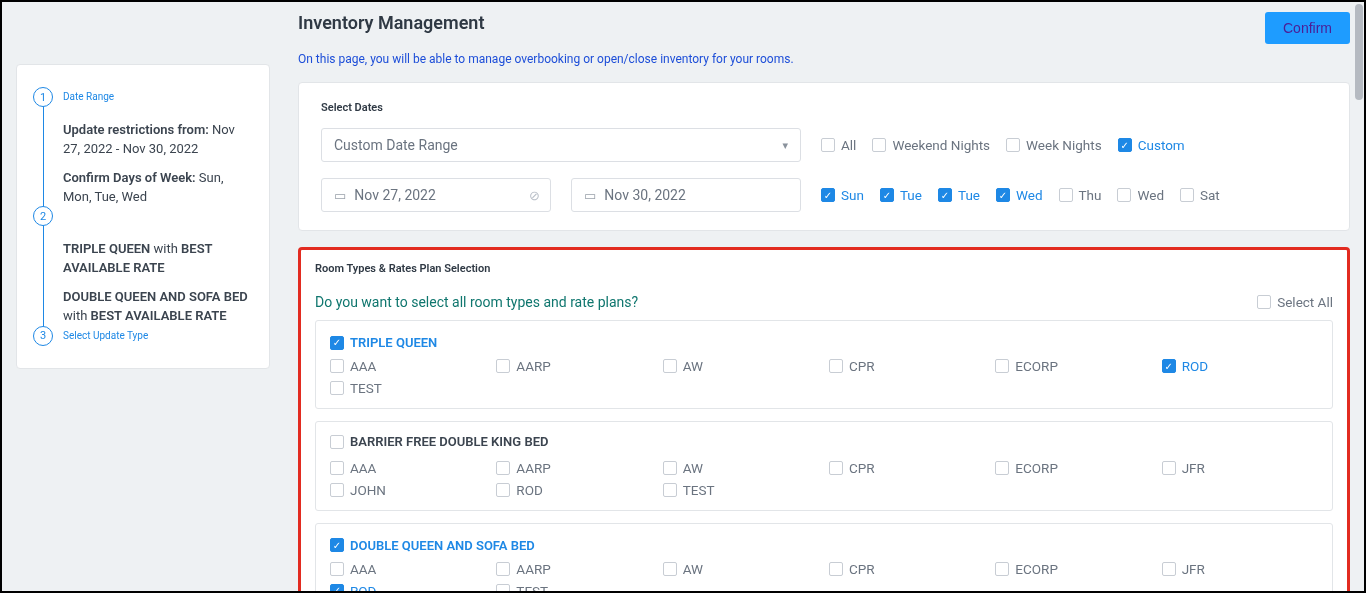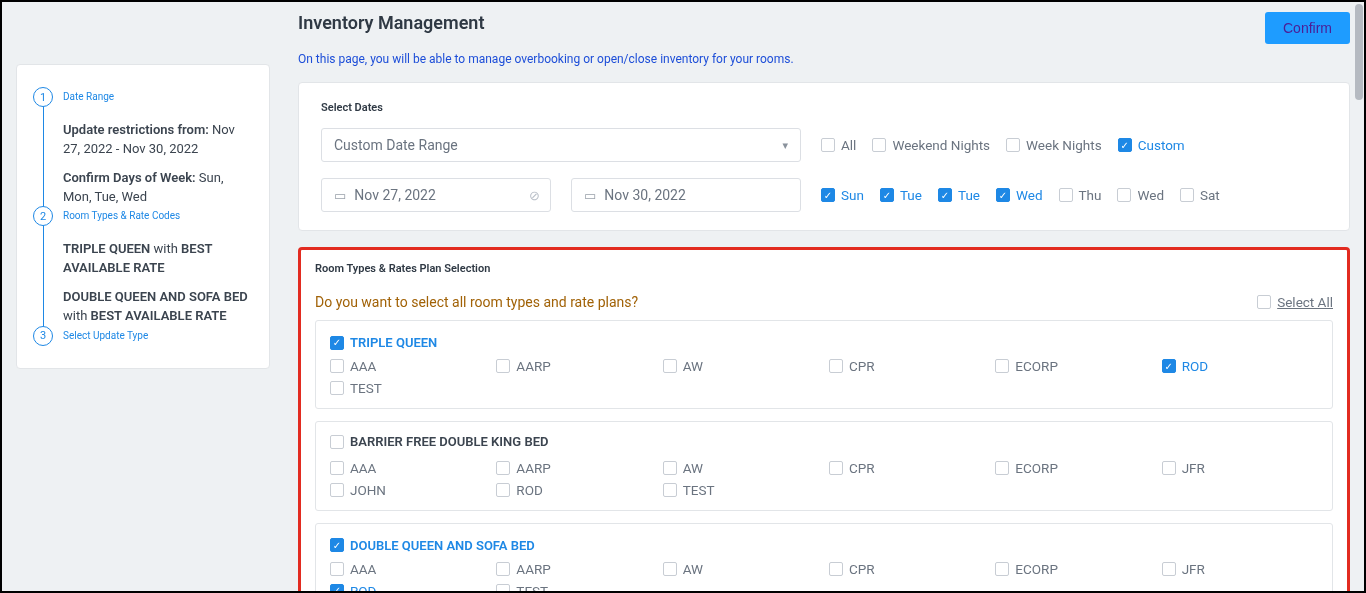--- a/index.html
+++ b/index.html
@@ -222,25 +222,24 @@
     padding: 12px 14px 14px;
   }
   .rates-card h3 { margin-bottom: 19px; }
   .rates-sub-row {
     display: flex;
     align-items: center;
     margin-bottom: 10px;
   }
   .rates-question {
     font-size: 14px;
-    color: #a16207;
+    color: #0f766e;
   }
   .select-all {
     margin-left: auto;
-    text-decoration: underline;
   }
 
   .room-group {
     border: 1px solid #e2e5e8;
     border-radius: 3px;
     padding: 12px 14px;
     margin-bottom: 12px;
   }
   .room-group:last-child { margin-bottom: 0; }
   .room-title-row {
@@ -282,21 +281,20 @@
             <div class="step-title">Date Range</div>
           </div>
         </div>
         <div class="step-content">
           <div class="block"><b>Update restrictions from: </b>Nov 27, 2022 - Nov 30, 2022</div>
           <div class="block"><b>Confirm Days of Week: </b>Sun, Mon, Tue, Wed</div>
         </div>
         <div class="step">
           <div style="display: flex;">
             <div class="step-badge">2</div>
-            <div class="step-title">Room Types &amp; Rate Codes</div>
           </div>
         </div>
         <div class="step-content">
           <div class="block"><b>TRIPLE QUEEN</b> with <b>BEST AVAILABLE RATE</b></div>
           <div class="block"><b>DOUBLE QUEEN AND SOFA BED</b> with <b>BEST AVAILABLE RATE</b></div>
         </div>
         <div class="step">
           <div style="display: flex;">
             <div class="step-badge">3</div>
             <div class="step-title">Select Update Type</div>

